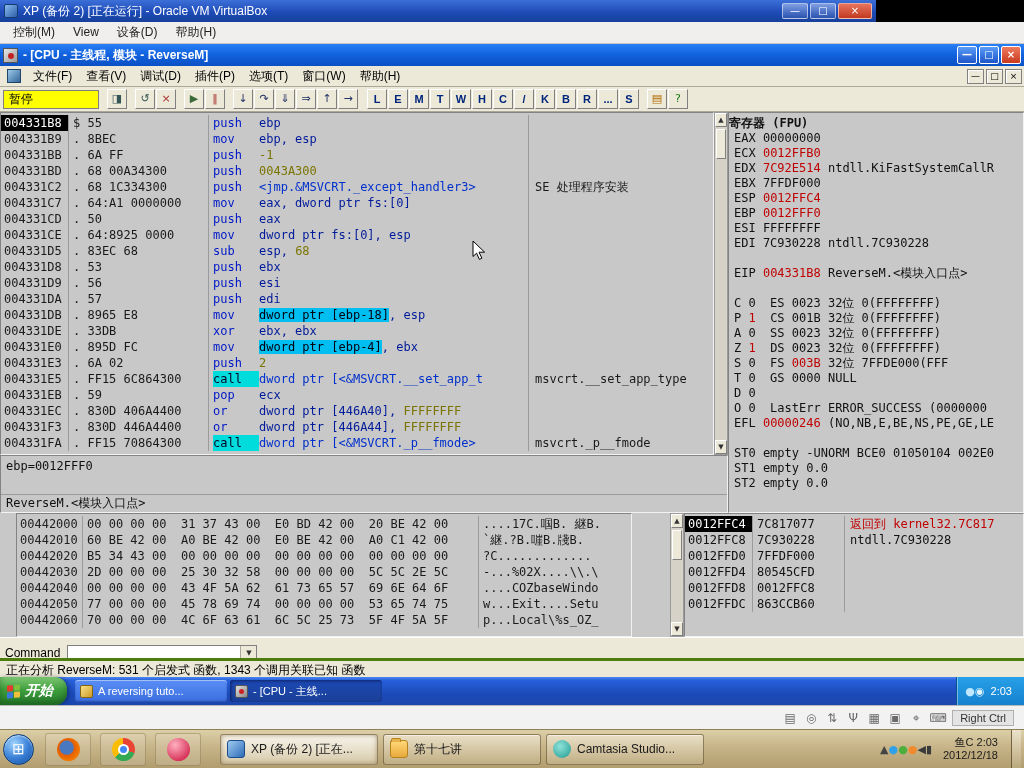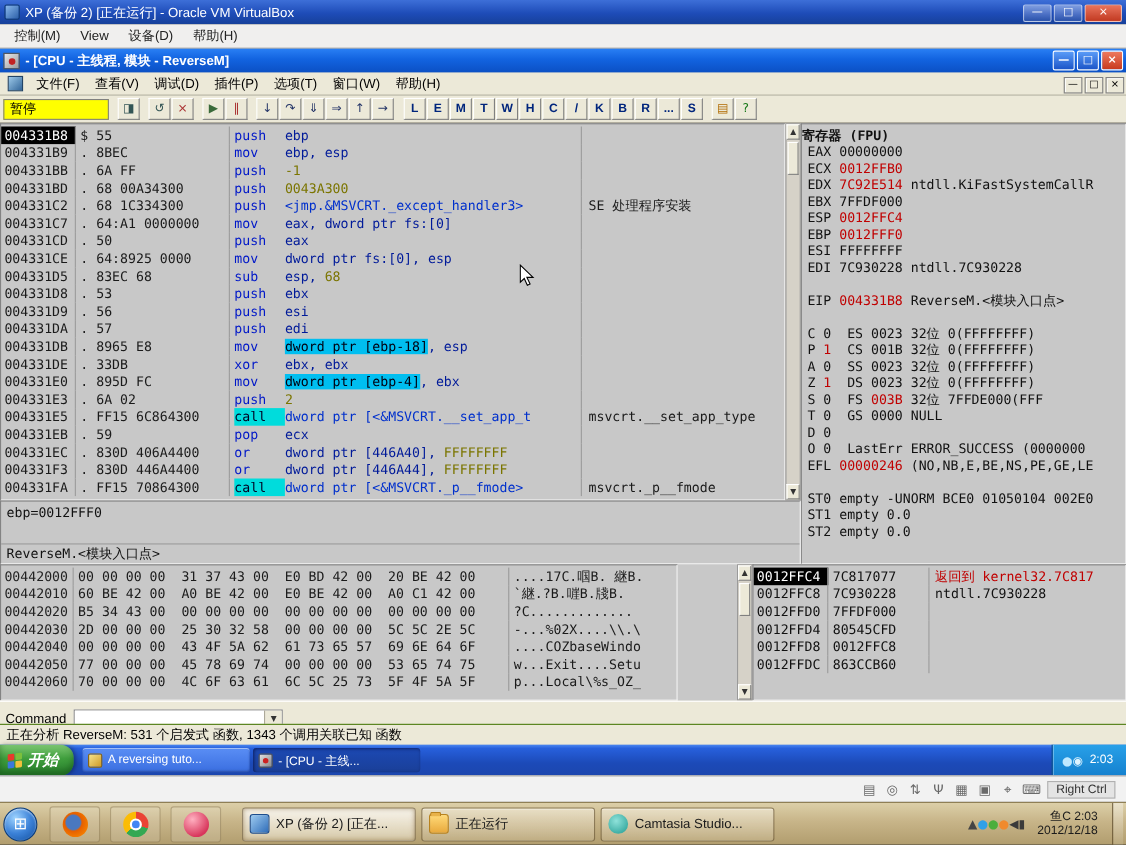--- a/index.html
+++ b/index.html
@@ -1,19 +1,19 @@
 <!DOCTYPE html>
 <html><head>
 <meta charset="utf-8">
 <style>
 *{margin:0;padding:0;box-sizing:border-box}
 html,body{width:1024px;height:768px}
 body{position:relative;overflow:hidden;background:#000;font-family:"Liberation Sans",sans-serif;font-size:12px;cursor:default}
 
-#vbox-titlebar{position:absolute;left:0;top:0;width:1024px;height:22px;background:linear-gradient(180deg,#3d6fd8 0%,#1e4cb8 55%,#16409a 100%);display:flex;align-items:center;padding:0 4px;color:#fff}
+#vbox-titlebar{position:absolute;left:0;top:0;width:876px;height:22px;background:linear-gradient(180deg,#3d6fd8 0%,#1e4cb8 55%,#16409a 100%);display:flex;align-items:center;padding:0 4px;color:#fff}
 #vbox-app-icon{width:14px;height:14px;margin-right:5px;background:linear-gradient(135deg,#8ab9ec,#2b5fa8);border:1px solid #123c72;border-radius:2px;flex:none}
 #vbox-title{flex:1;font-size:12px;white-space:nowrap;overflow:hidden}
 .cap-btn{display:inline-block;width:26px;height:16px;margin-left:2px;border:1px solid rgba(255,255,255,.55);border-radius:2px;background:linear-gradient(180deg,rgba(255,255,255,.38),rgba(255,255,255,.08));color:#fff;font-size:10px;line-height:14px;text-align:center;font-family:"DejaVu Sans",sans-serif}
 #vbox-caps .cap-btn:last-child{width:34px;background:linear-gradient(180deg,#e8735c,#c23a22)}
 #vbox-menubar{position:absolute;left:0;top:22px;width:1024px;height:22px;background:#f0efee;border-bottom:1px solid #c8c6c4;display:flex;align-items:center;padding:0 4px;color:#222}
 #vbox-menubar .menu-item{padding:2px 9px}
 
 #vm{position:absolute;left:0;top:44px;width:1024px;height:661px;background:#c8c8c8;overflow:hidden}
 #olly-titlebar{position:absolute;left:0;top:0;width:100%;height:22px;background:linear-gradient(180deg,#2a80f5 0%,#1263e0 45%,#0b50c4 100%);display:flex;align-items:center;color:#fff;padding:0 3px;font-weight:bold}
 #olly-app-icon{width:15px;height:15px;margin-right:5px;background:linear-gradient(135deg,#e8e8e8,#9a9a9a);border:1px solid #555;position:relative;flex:none}
@@ -57,40 +57,40 @@
 .sthumb{position:absolute;left:1px;width:10px;height:30px;background:#ece9d8;border:1px solid;border-color:#fff #808080 #808080 #fff}
 #disasm-scroll{left:714px;top:68px;height:343px}
 #dump-scroll{left:670px;top:469px;height:124px}
 #pane-regs{left:728px;top:68px;width:296px;height:401px;padding-top:2px}
 .rtitle{text-align:left;font-weight:bold;height:16px;line-height:16px;font-size:12px}
 .rline{min-height:15px;height:15px;line-height:15px;white-space:pre;font-size:12px;padding-left:5px;overflow:hidden}
 .red{color:#c00000}
 #pane-info{left:0;top:411px;width:728px;height:58px}
 .info-line1{height:16px;line-height:16px;padding:2px 0 0 5px;white-space:pre;font-size:12px}
 .info-line2{position:absolute;left:0;right:0;bottom:1px;height:17px;line-height:16px;padding-left:5px;border-top:1px solid #9b9b9b;white-space:pre;font-size:12px}
-#pane-dump{left:0;top:469px;width:616px;height:124px;padding-top:2px}
+#pane-dump{left:16px;top:469px;width:616px;height:124px;padding-top:2px}
 .hrow{display:flex;height:16px;line-height:16px;white-space:pre;font-size:12px}
 .haddr{width:66px;padding-left:3px;border-right:1px solid #9b9b9b;flex:none;color:#222}
 .hhex{width:396px;padding-left:4px;border-right:1px solid #9b9b9b;flex:none;color:#1a1a1a}
 .hascii{flex:1;padding-left:4px;overflow:hidden;color:#1a1a1a}
 #pane-stack{left:684px;top:469px;width:340px;height:124px;padding-top:2px}
 .srow{display:flex;height:16px;line-height:16px;white-space:pre;font-size:12px}
 .saddr{width:68px;padding-left:3px;border-right:1px solid #9b9b9b;flex:none}
 .saddr.sel{background:#000;color:#fff}
 .sval{width:92px;padding-left:4px;border-right:1px solid #9b9b9b;flex:none}
 .scom{flex:1;padding-left:5px;overflow:hidden}
 .scom.red{color:#c00000}
 
 #cmd-bar{position:absolute;left:0;top:593px;width:100%;height:21px;background:#ece9d8;border-top:1px solid #fff;display:flex;align-items:center;padding:15px 5px}
 #cmd-label{margin-right:7px}
 .combo{display:flex;width:190px;height:17px;border:1px solid #808080;background:#fff}
 .cmd-input{flex:1;border:none;outline:none;font-size:11px;padding:0 3px;font-family:"DejaVu Sans Mono",monospace}
 .combo-btn{width:16px;background:#ece9d8;border-left:1px solid #aca899;font-size:7px;line-height:15px;text-align:center;color:#333;font-family:"DejaVu Sans",sans-serif}
 .combo-btn::before{content:"▼"}
-#olly-status{position:absolute;left:0;top:614px;width:100%;height:19px;background:#ece9d8;border-top:1px solid #4d7c0f;line-height:18px;padding-left:6px;color:#000}
+#olly-status{position:absolute;left:0;top:614px;width:100%;height:19px;background:#ece9d8;border-top:3px solid #4d7c0f;line-height:18px;padding-left:6px;color:#000}
 
 #xp-taskbar{position:absolute;left:0;top:633px;width:100%;height:28px;background:linear-gradient(180deg,#4a86f0 0%,#2760dc 12%,#1c4ab8 60%,#1c46ae 100%);display:flex;align-items:center}
 #xp-start{height:28px;border-radius:0 12px 12px 0;background:linear-gradient(180deg,#7ec873 0%,#3f9e3d 45%,#2c8630 90%);color:#fff;font-weight:bold;font-style:italic;font-size:14px;display:flex;align-items:center;padding:0 14px 0 7px;gap:5px;box-shadow:inset 0 -4px 7px rgba(0,40,0,.35),2px 0 4px rgba(0,0,0,.35);flex:none}
 .xp-flag{display:grid;grid-template-columns:6px 6px;grid-template-rows:6px 6px;gap:1px;transform:skewY(-6deg)}
 .xp-flag i{display:block;border-radius:1px}
 .xp-flag i:nth-child(1){background:#e83a2c}.xp-flag i:nth-child(2){background:#7cc03c}
 .xp-flag i:nth-child(3){background:#3b78dc}.xp-flag i:nth-child(4){background:#f0c03c}
 #xp-tasks{display:flex;gap:3px;margin-left:8px;flex:1}
 .xp-task{width:152px;height:22px;border-radius:3px;background:linear-gradient(180deg,#5a8ef5,#3a6ee0);box-shadow:inset 0 1px 0 rgba(255,255,255,.45),inset 0 -1px 2px rgba(0,0,30,.3);display:flex;align-items:center;padding:0 5px;gap:5px;color:#fff;font-size:11px;overflow:hidden;white-space:nowrap}
 .xp-task.active{background:linear-gradient(180deg,#1c49b4,#1a3f98);box-shadow:inset 1px 1px 3px rgba(0,0,40,.55)}
@@ -363,21 +363,21 @@
         <span class="picon player-icon"></span>
       </div>
     </div>
   <div id="host-tasks">
       <div class="htask active">
         <span class="hicon virtualbox-icon"></span>
         <span class="htask-label">XP (备份 2) [正在...</span>
       </div>
       <div class="htask">
         <span class="hicon folder-icon"></span>
-        <span class="htask-label">正在运行</span>
+        <span class="htask-label">第十七讲</span>
       </div>
       <div class="htask">
         <span class="hicon camtasia-icon"></span>
         <span class="htask-label">Camtasia Studio...</span>
       </div>
     </div>
   <div id="host-tray">
     <span id="host-tray-icons"><span class="htico" style="color: rgb(68, 68, 68);">▲</span><span class="htico" style="color: rgb(48, 160, 232);">●</span><span class="htico" style="color: rgb(76, 174, 60);">●</span><span class="htico" style="color: rgb(240, 138, 44);">●</span><span class="htico" style="color: rgb(58, 58, 58);">◀</span><span class="htico" style="color: rgb(58, 58, 58);">▮</span></span>
     <div id="host-clock">
       <div>鱼C 2:03</div>

